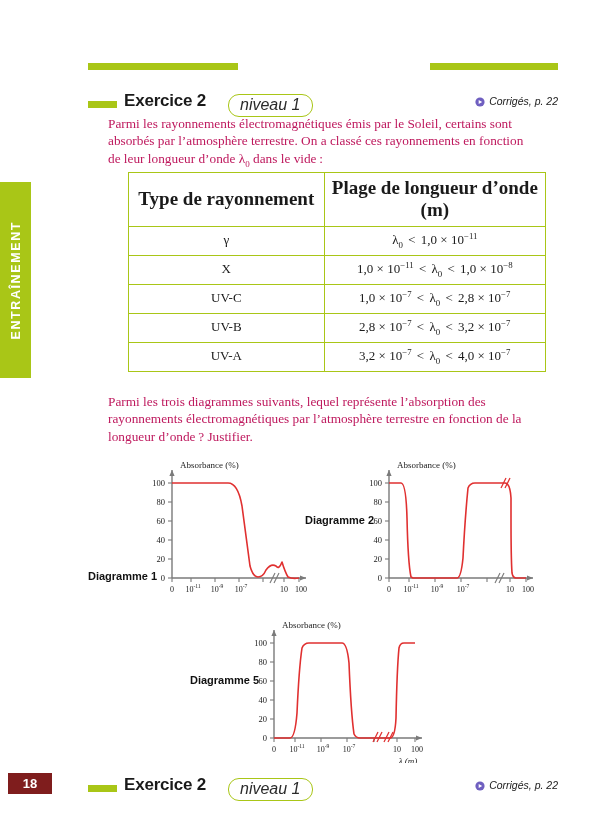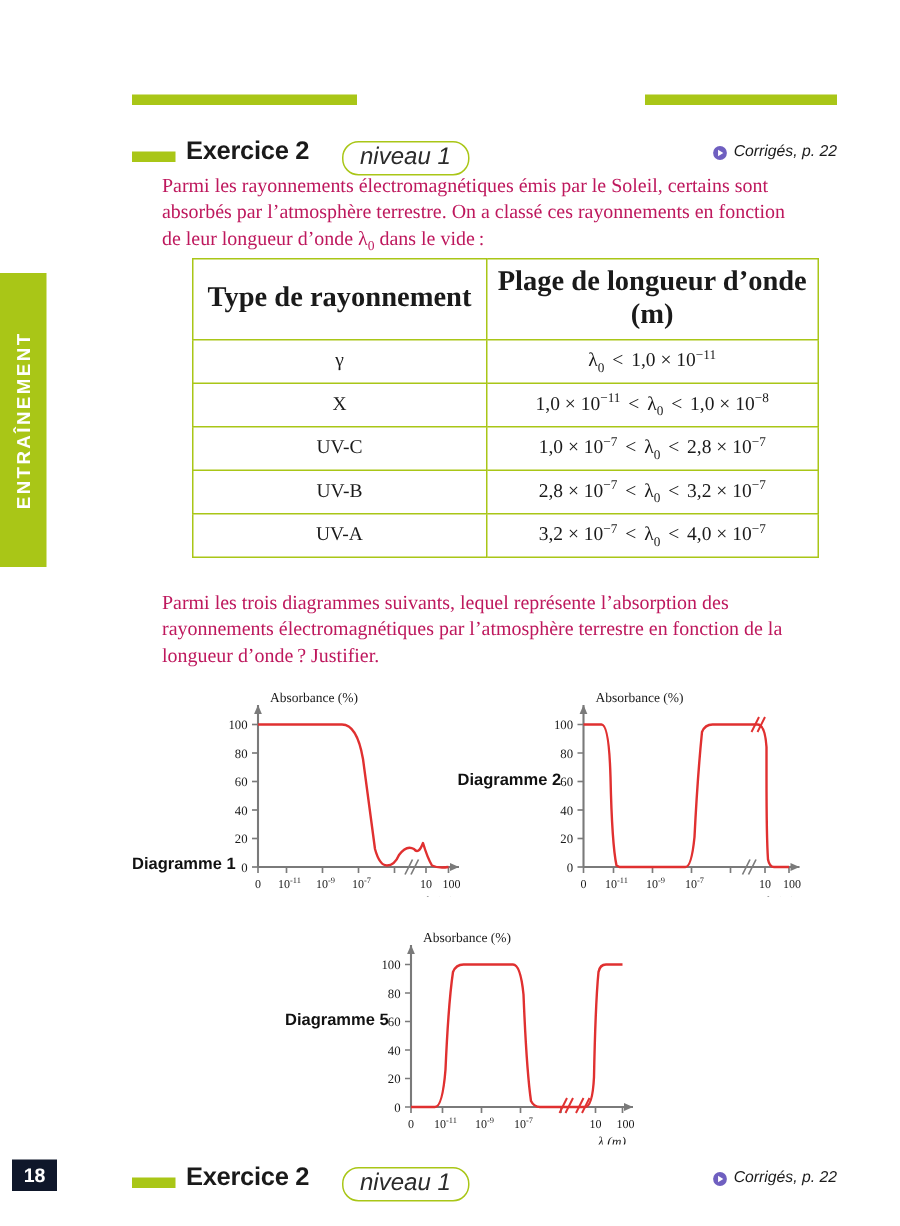--- a/index.html
+++ b/index.html
@@ -25,22 +25,22 @@
     font-family: "Liberation Sans", sans-serif;
     font-weight: bold;
     font-size: 12.5px;
     letter-spacing: 1.6px;
     white-space: nowrap;
   }
 
   
   .page-badge {
     position: absolute; left: 8px; top: 773px;
-    width: 30px; height: 21px;
-    background: #0f172a;
+    width: 44px; height: 21px;
+    background: #7f1d1d;
     color: #ffffff;
     font-family: "Liberation Sans", sans-serif;
     font-weight: bold; font-size: 13px;
     display: flex; align-items: center; justify-content: center;
   }
 
   
   .banner { position: absolute; left: 88px; top: 48px; width: 470px; height: 34px; }
   .banner-rule {
     position: absolute; top: 15px; height: 7px; background: #a9c617;

